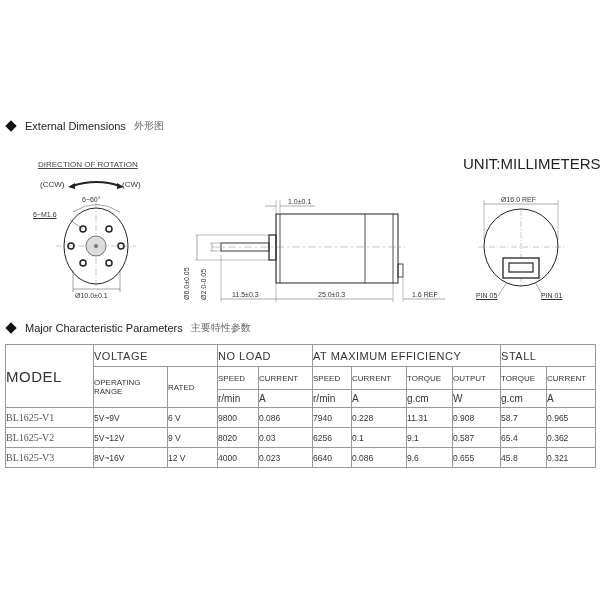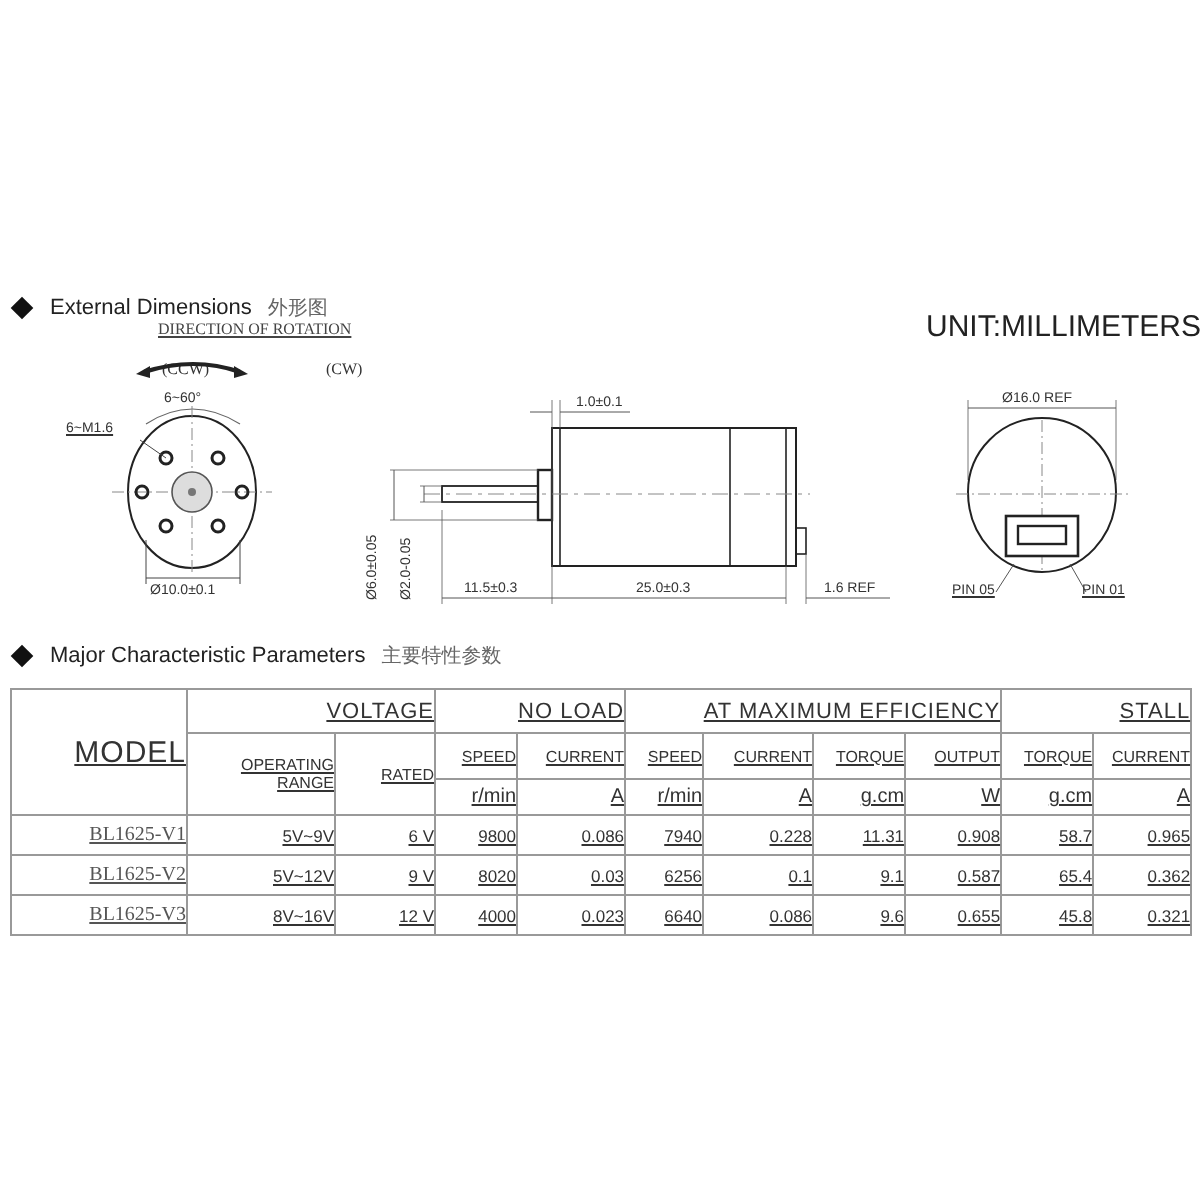--- a/index.html
+++ b/index.html
@@ -1,36 +1,36 @@
 <!DOCTYPE html>
 <html><head>
 <meta charset="utf-8">
 <style>
   html, body { margin:0; padding:0; background:#fff; }
   body { width:600px; height:600px; position:relative; overflow:hidden; font-family:"Liberation Sans", sans-serif; color:#222; }
   .abs { position:absolute; }
   .section-title { font-size:11px; color:#222; white-space:nowrap; display:flex; align-items:center; }
   .diamond { width:8px; height:8px; background:#111; transform:rotate(45deg); margin-right:10px; margin-left:3px; }
   .cn { color:#666; margin-left:8px; font-size:10px; }
-  .serif { font-family:Liberation Serif, serif;margin-left:41px; }
+  .serif { font-family:Liberation Sans, sans-serif; }
   .dim { font-size:7px; color:#333; white-space:nowrap; }
   .unit-label { font-size:15px; color:#222; }
   table.spec { position:absolute; left:5px; top:344px; width:590px; border-collapse:collapse; table-layout:fixed; }
-  table.spec td { border:1px solid #999; text-align:right; vertical-align:middle; padding:0; color:#333;text-decoration:underline; }
+  table.spec td { border:1px solid #999; text-align:left; vertical-align:middle; padding:0; color:#333; }
   .h1 td { height:21px; font-size:11px; letter-spacing:0.5px; }
   .h2 td { height:22px; font-size:8px; }
   .h3 td { height:17px; font-size:10px; }
   .dr td { height:19px; font-size:8.5px; }
   .model-h { font-size:15px !important; }
   .model-cell { font-family:"Liberation Serif", serif; font-size:10px !important; color:#555 !important; }
 </style>
 </head>
 <body>
 
-<div class="abs section-title" style="left:4px; top:147px;align-items:center;">
+<div class="abs section-title" style="left:4px; top:119px;align-items:center;">
   <span class="diamond"></span>
   <span>External Dimensions</span>
   <span class="cn">外形图</span>
 </div>
 
 <div class="abs unit-label" style="left:463px; top:155px;">UNIT:MILLIMETERS</div>
 
 <div class="abs serif" style="left:38px; top:160px; font-size:8px; text-decoration:underline; color:#444;">DIRECTION OF ROTATION</div>
 <div class="abs serif" style="left:40px; top:180px; font-size:8px; color:#333;">(CCW)</div>
 <div class="abs serif" style="left:122px; top:180px; font-size:8px; color:#333;">(CW)</div>

